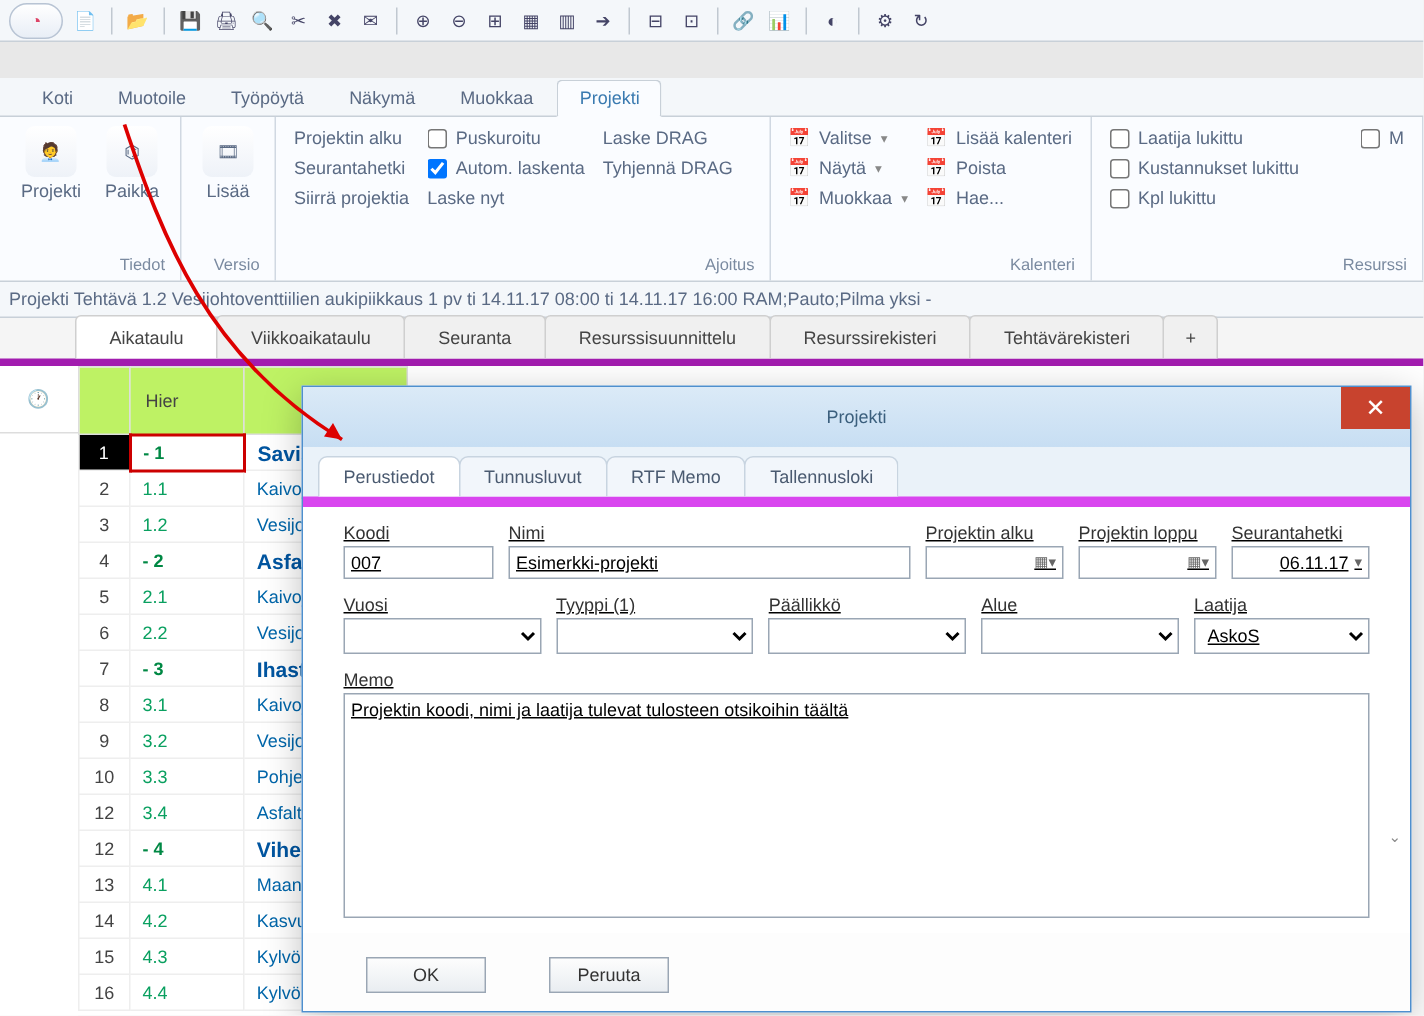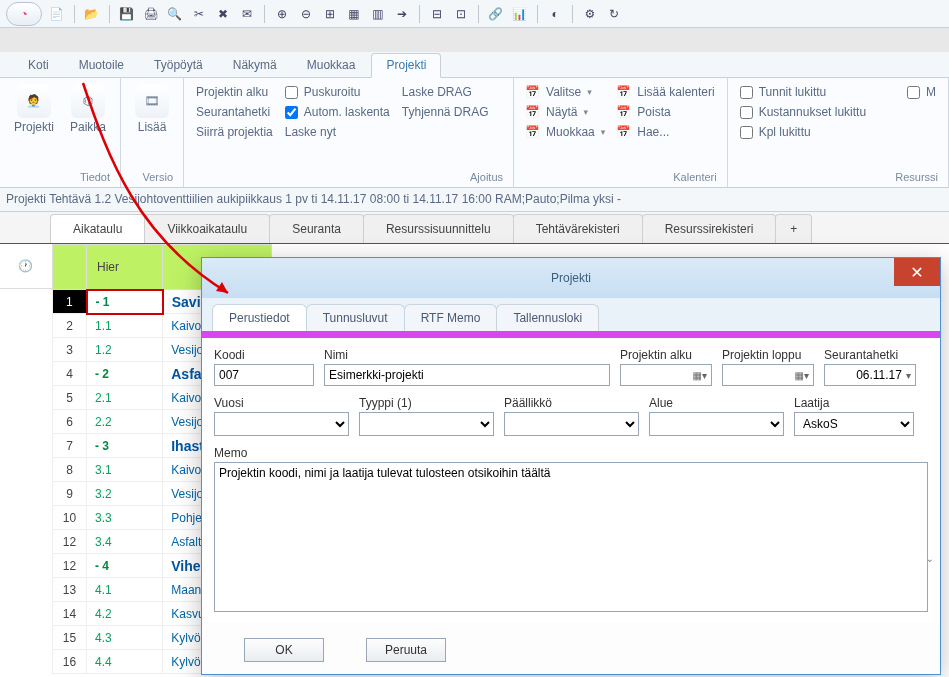--- a/index.html
+++ b/index.html
@@ -26,21 +26,21 @@
   .col { display:flex; flex-direction:column; gap:4px; padding-top:2px;}
   .ritem { display:flex; align-items:center; gap:6px; color:#5a6a84; white-space:nowrap; padding:1px 2px; cursor:pointer;}
   .ritem input[type=checkbox]{ margin:0; }
   .ritem .mini-icon{ width:14px;height:14px;display:inline-flex;align-items:center;justify-content:center;color:#c04040;}
   .drop::after{content:" ▾"; color:#888; font-size:9px;}
 
   
   .status { background:#f4f7fa; border-bottom:1px solid #c8d0d8; padding:4px 6px; color:#5a6a84; height:24px;}
 
   
-  .sectabs { display:flex; background:#f5f5f5; border-bottom:1px solid #a21caf; height:32px; padding-left:50px; align-items:flex-end;}
+  .sectabs { display:flex; background:#f5f5f5; border-bottom:5px solid #a21caf; height:32px; padding-left:50px; align-items:flex-end;}
   .sectabs span { padding:7px 22px; border:1px solid #cfcfcf; background:#f0f0f0; border-bottom:none; color:#444; cursor:pointer; border-radius:4px 4px 0 0; margin-right:-1px;}
   .sectabs span.active { background:#fff; }
   .sectabs span.plus{ padding:7px 14px;}
 
   
   .gridwrap { position:relative; display:flex; background:#fff; height: calc(677px - 28px - 26px - 110px - 24px - 32px); }
   .leftgutter { width:52px; background:#fff; display:flex; flex-direction:column; }
   .leftgutter .clk { height:45px; display:flex;align-items:center;justify-content:center; border-bottom:1px solid #ddd;}
   .grid { flex:1; overflow:hidden; }
   table { border-collapse:collapse; width:220px; }
@@ -57,21 +57,21 @@
   
   .arrow { position:absolute; left:78px; top:78px; width:170px; height:230px; pointer-events:none; z-index:50;}
 
   
   .dialog { position:absolute; left:201px; top:257px; width:740px; height:418px; background:#fdfdfd; border:1px solid #4e8fce; box-shadow:0 6px 24px rgba(0,0,0,.25); z-index:40;}
   .dlg-titlebar{ height:40px; background:linear-gradient(#dbeaf7,#c7def3); display:flex;align-items:center;justify-content:center; color:#3b5f7d; font-size:15px; position:relative;}
   .dlg-close{ position:absolute; right:0; top:0; width:46px; height:28px; background:#c8432e; color:#fff; font-size:16px; display:flex;align-items:center;justify-content:center; cursor:pointer;}
   .dlg-tabs{ display:flex; padding:6px 10px 0; gap:0; border-bottom:7px solid #d946ef; background:#eaf2f9;}
   .dlg-tabs span{ padding:6px 16px; border:1px solid #c8d4e0; border-bottom:none; background:#f2f6fb; color:#4a5a70; cursor:pointer; border-radius:6px 6px 0 0; margin-right:-1px;}
   .dlg-tabs span.active{ background:#fff; }
-  .dlg-body{ padding:10px 12px; background:#fff;}
+  .dlg-body{ padding:10px 27px; background:#fff;text-decoration:underline;}
   .frow{ display:flex; gap:10px; margin-bottom:10px;}
   .fld{ display:flex; flex-direction:column; gap:2px;}
   .fld label{ color:#333; }
   .fld input, .fld select, .fld textarea, .fld .date{ border:1px solid #9aa6b4; padding:3px 4px; font-size:12px; background:#fff; }
   .fld .date{ display:flex; align-items:center; justify-content:flex-end; gap:4px; height:22px; width:92px;}
   .fld .date .cal{ font-size:10px;color:#666;}
   .memo{ width:100%; height:150px; resize:none;}
   .dlg-buttons{ position:absolute; bottom:12px; left:14px; display:flex; gap:14px;}
   .dlg-buttons button{ width:80px; height:24px; border:1px solid #9aa6b4; background:linear-gradient(#fdfdfd,#e9edf1); cursor:pointer; color:#333;margin-left:28px; }
   .scroll-ind{ position:absolute; right:6px; bottom:110px; color:#888; font-size:10px;}
@@ -207,21 +207,21 @@
       </div>
     </div>
     <div class="group-label">Kalenteri</div>
   </div>
 
   <div class="group" style="flex:1">
     <div class="group-body">
       <div class="col">
         <div class="ritem">
             <input type="checkbox" style="">
-            <span>Tunnit lukittu</span>
+            <span>Laatija lukittu</span>
           </div>
         <div class="ritem">
             <input type="checkbox" style="">
             <span>Kustannukset lukittu</span>
           </div>
         <div class="ritem">
             <input type="checkbox" style="">
             <span>Kpl lukittu</span>
           </div>
       </div>
@@ -236,22 +236,22 @@
   </div>
 </div>
 
 <div class="status">Projekti   Tehtävä 1.2    Vesijohtoventtiilien aukipiikkaus  1 pv  ti 14.11.17 08:00  ti 14.11.17 16:00    RAM;Pauto;Pilma yksi -</div>
 
 <div class="sectabs">
   <span class="active">Aikataulu</span>
   <span>Viikkoaikataulu</span>
   <span>Seuranta</span>
   <span>Resurssisuunnittelu</span>
+  <span>Resurssirekisteri</span>
   <span>Tehtävärekisteri</span>
-  <span>Resurssirekisteri</span>
   <span class="plus">+</span>
 </div>
 
 <div class="gridwrap">
   <div class="leftgutter">
     <div class="clk">🕐</div>
   </div>
   <div class="grid">
     <table>
       <thead>

